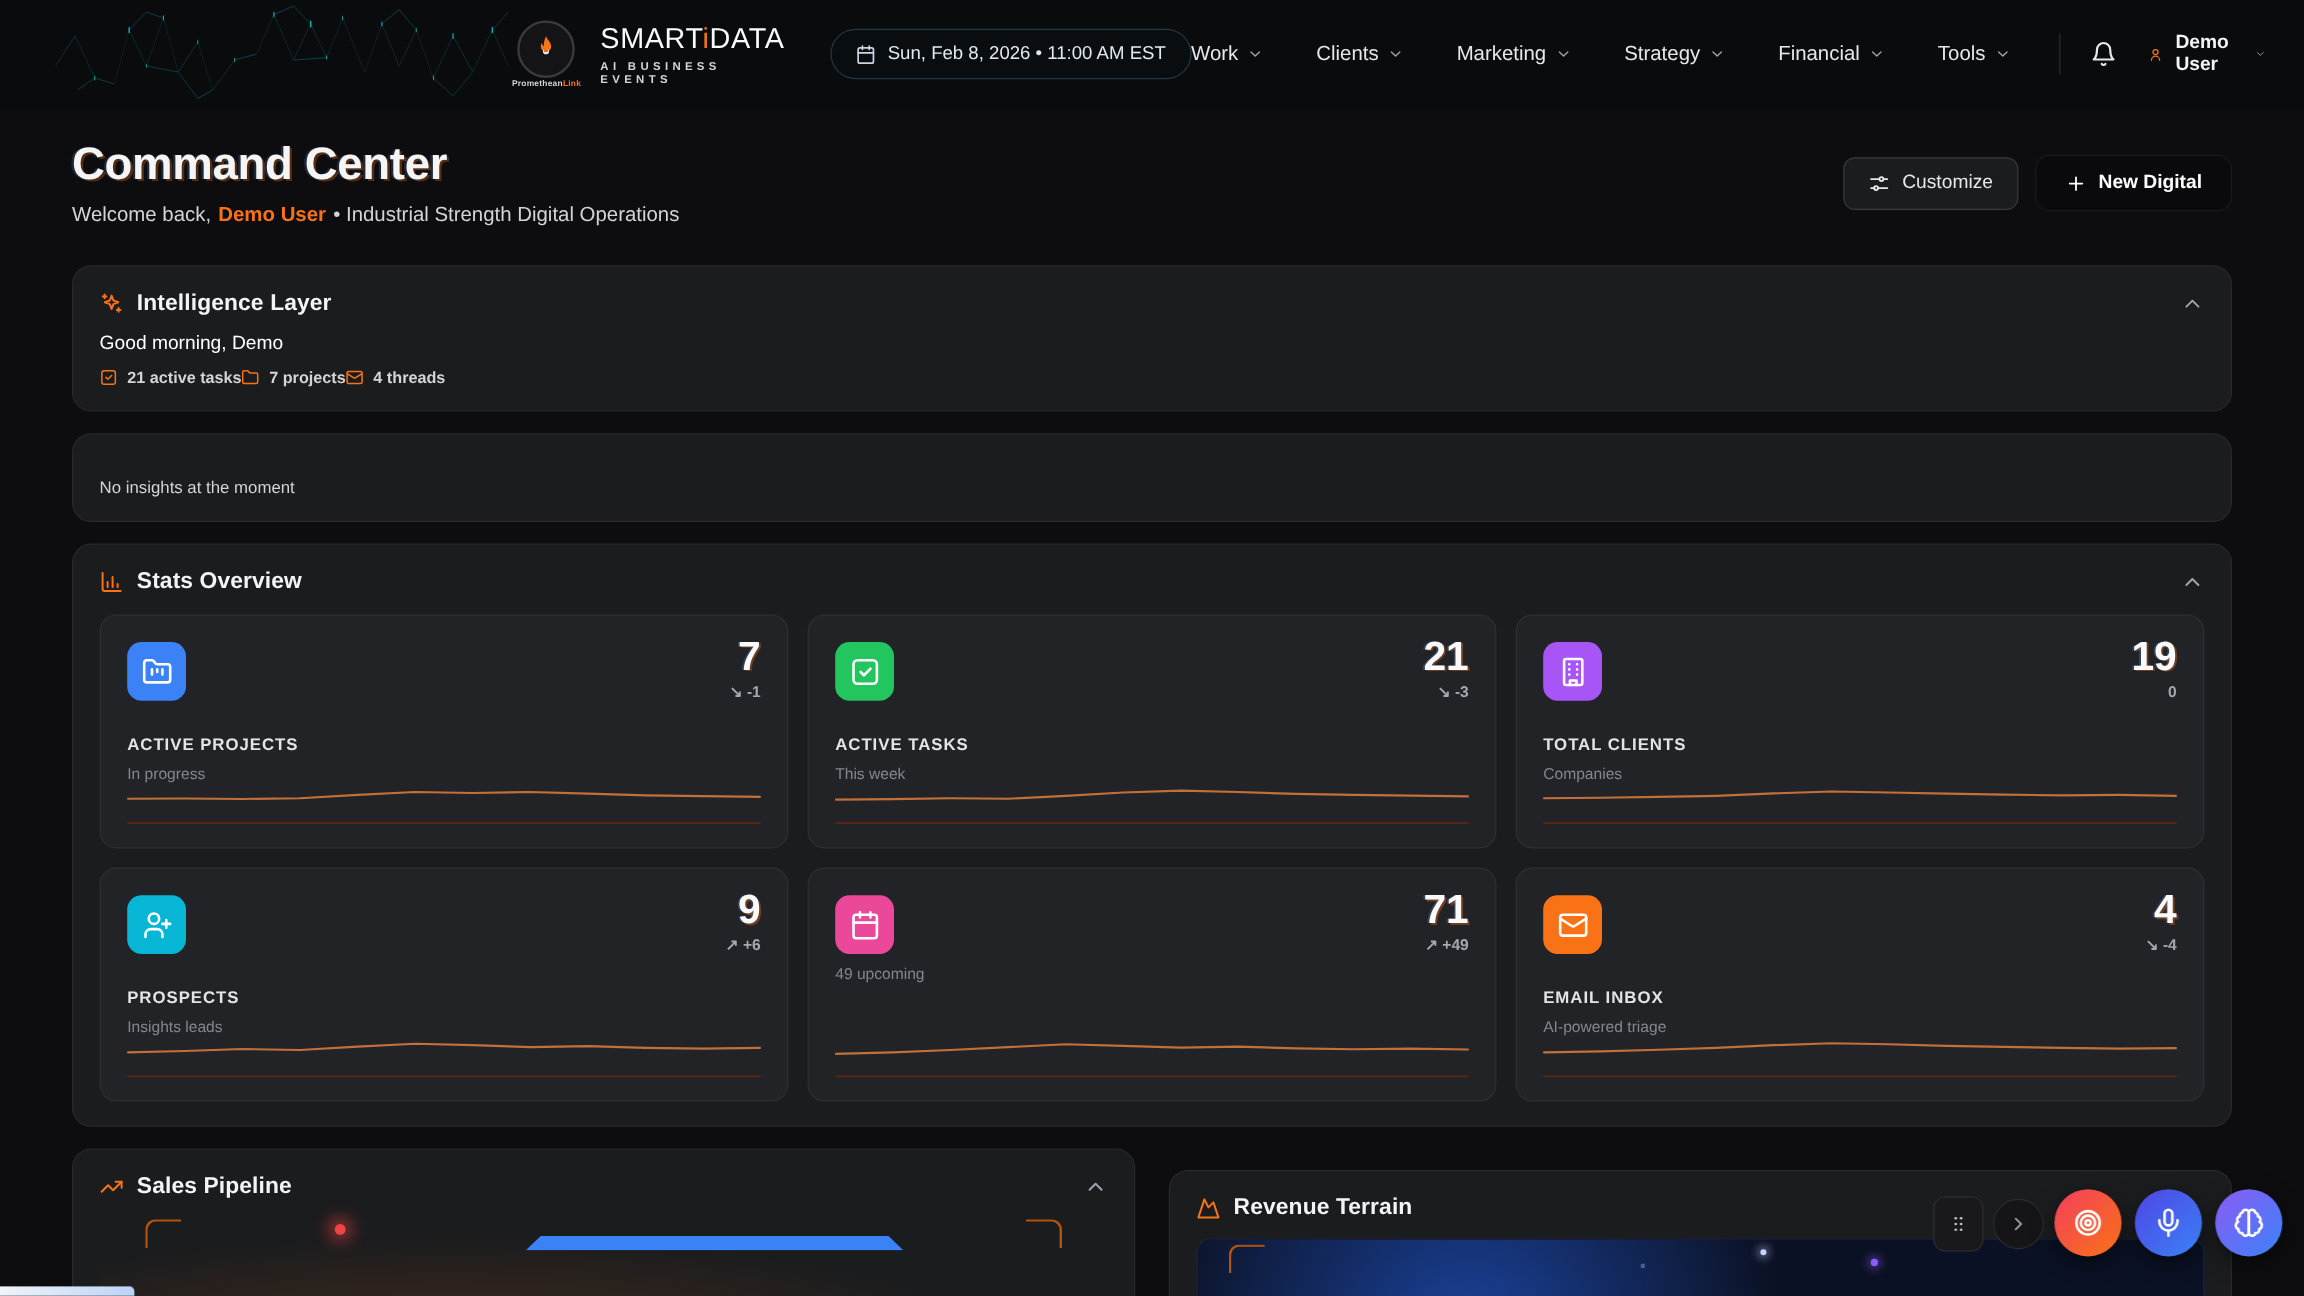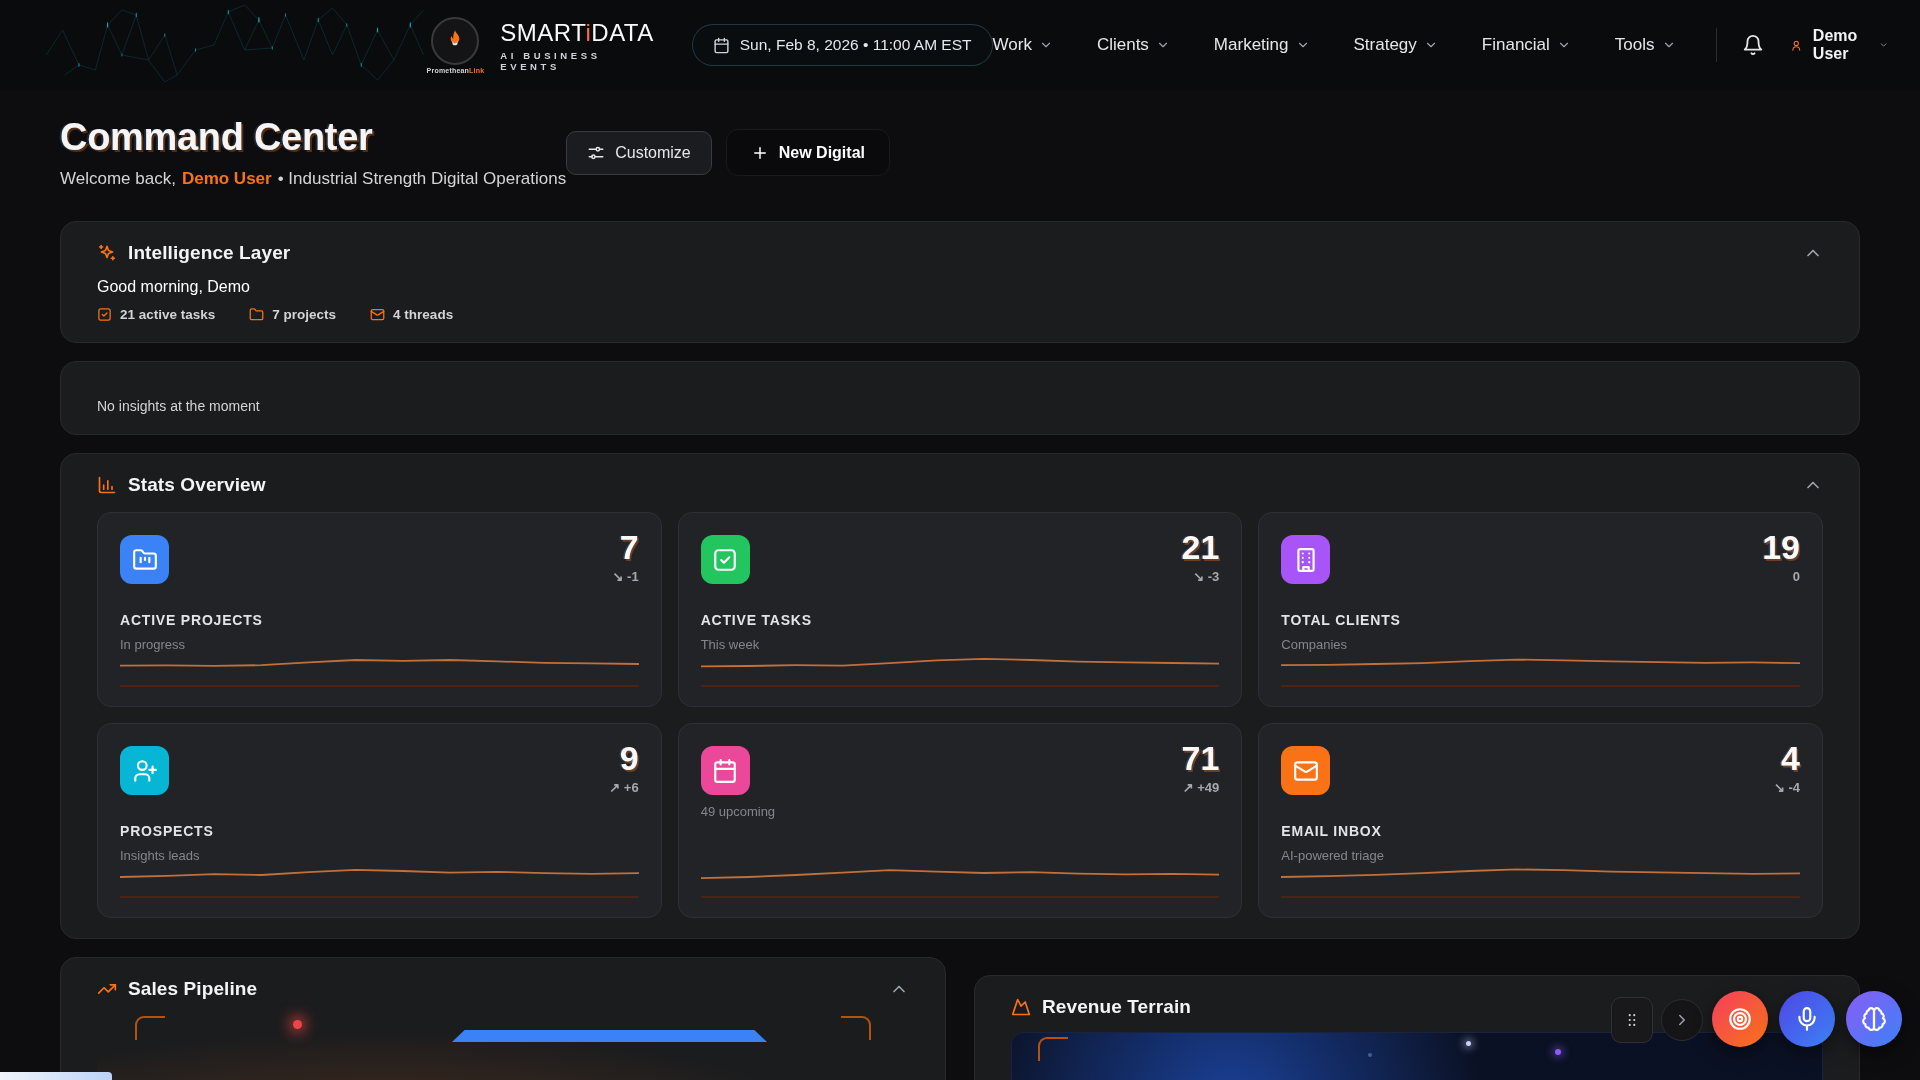--- a/index.html
+++ b/index.html
@@ -33,44 +33,44 @@
   .bell-btn .ic, .bell-btn svg { width:22px; height:22px; }
   .user-menu { display:flex; align-items:center; gap:10px; cursor:pointer; }
   .user-menu .uic { width:19px; height:19px; color:#f97316; }
   .user-name { font-size:16px; font-weight:600; color:#f3f4f6; }
   .user-menu .chev { width:14px; height:14px; color:#9ca3af; }
   .ic { display:inline-flex; }
   .ic svg { width:100%; height:100%; }
 
   
   .main { padding:0 60px; }
-  .title-row { display:flex; align-items:center; margin-top:26px; }
+  .title-row { display:flex; justify-content:space-between; align-items:center; margin-top:26px; }
   .page-title { font-size:38px; font-weight:800; letter-spacing:-.3px; color:#f5f5f6;
     text-shadow:2px 2px 0 rgba(249,115,22,.30), -2px 0 0 rgba(96,165,250,.18); }
   .welcome { margin-top:10px; font-size:17px; color:#d4d4d8; display:flex; gap:6px; }
   .welcome .wuser { color:#f97316; font-weight:700; }
   .actions { display:flex; align-items:center; gap:14px; }
   .btn { display:flex; align-items:center; gap:10px; border-radius:10px; cursor:pointer;
     font-family:inherit; font-size:16px; }
   .btn .ic { width:18px; height:18px; }
   .btn-customize { height:44px; padding:0 20px; background:#1b1c1f; border:1px solid #3a3b40; color:#e5e7eb; }
   .btn-new { height:47px; padding:0 24px; background:#0a0a0c; border:1px solid #1a1a1e; border-radius:12px;
     color:#fff; font-weight:700; }
 
   
-  .card { background:#1b1c1e; border:1px solid #28292d; border-radius:16px; padding:20px 36px; }
+  .card { background:#1b1c1e; border:1px solid #28292d; border-radius:16px; padding:20px 22px; }
   .card + .card, .card + .bottom-row { margin-top:18px; }
   .card-head { display:flex; align-items:center; gap:11px; }
   .card-head .hic { width:20px; height:20px; color:#f97316; }
   .card-title { font-size:19px; font-weight:700; color:#f4f4f5; letter-spacing:.1px; }
   .collapse-btn { margin-left:auto; background:none; border:none; color:#9ca3af; width:20px; height:20px; cursor:pointer; padding:0; }
   .collapse-btn svg { width:20px; height:20px; }
   #intel-card { margin-top:32px; }
   .greeting { margin-top:14px; font-size:16px; color:#ffffff; }
-  .meta-row { margin-top:11px; display:flex; gap:34px; }
+  .meta-row { margin-top:11px; display:flex; }
   .meta-item { display:flex; align-items:center; gap:8px; font-size:13.5px; font-weight:600; color:#d4d4d8; }
   .meta-item .ic { width:15px; height:15px; color:#f97316; }
   .empty-msg { margin-top:16px; font-size:14px; color:#d4d4d8; }
 
   
   .stats-grid { margin-top:16px; display:grid; grid-template-columns:repeat(3,1fr); gap:16px; }
   .stat-card { position:relative; height:195px; background:#222327; border:1px solid #2f3034;
     border-radius:14px; padding:22px; overflow:hidden; }
   .stat-tile { width:49px; height:49px; border-radius:12px; display:flex; align-items:center; justify-content:center; color:#fff; }
   .stat-tile svg { width:26px; height:26px; }

